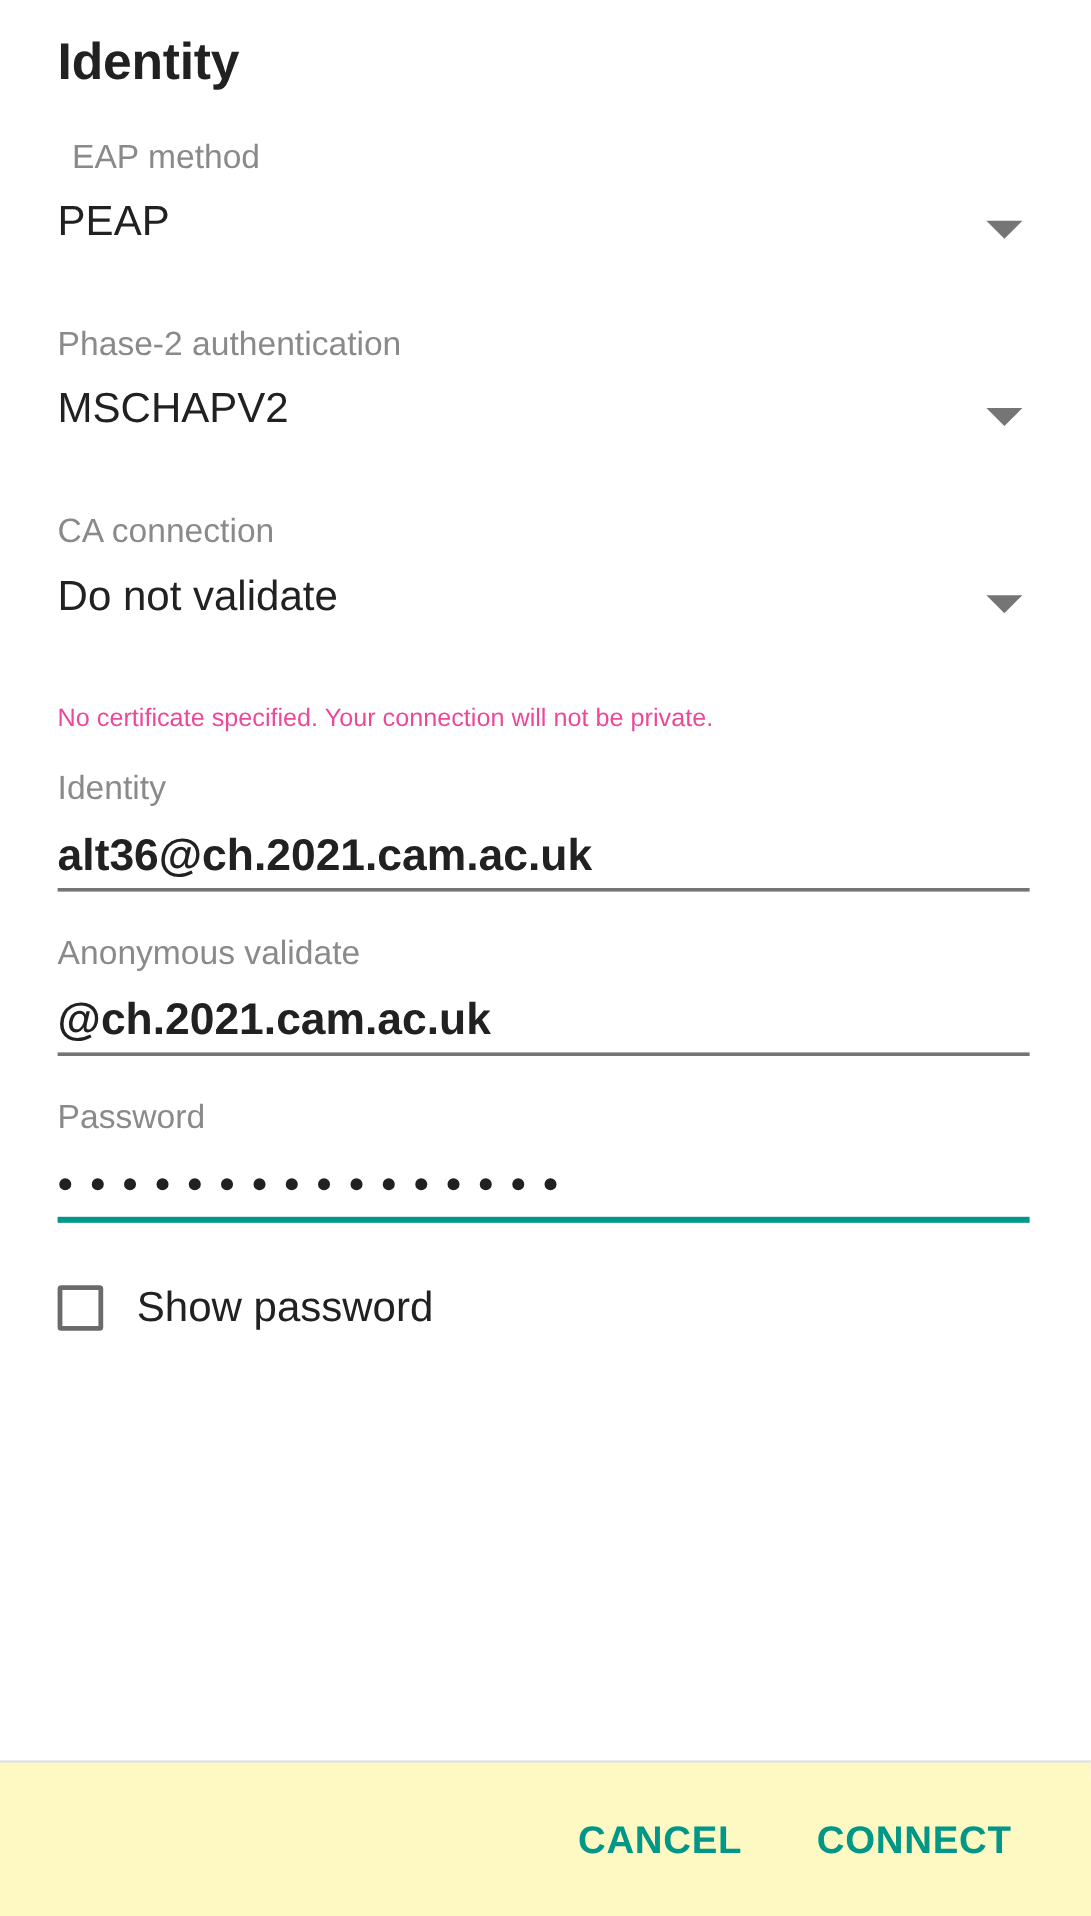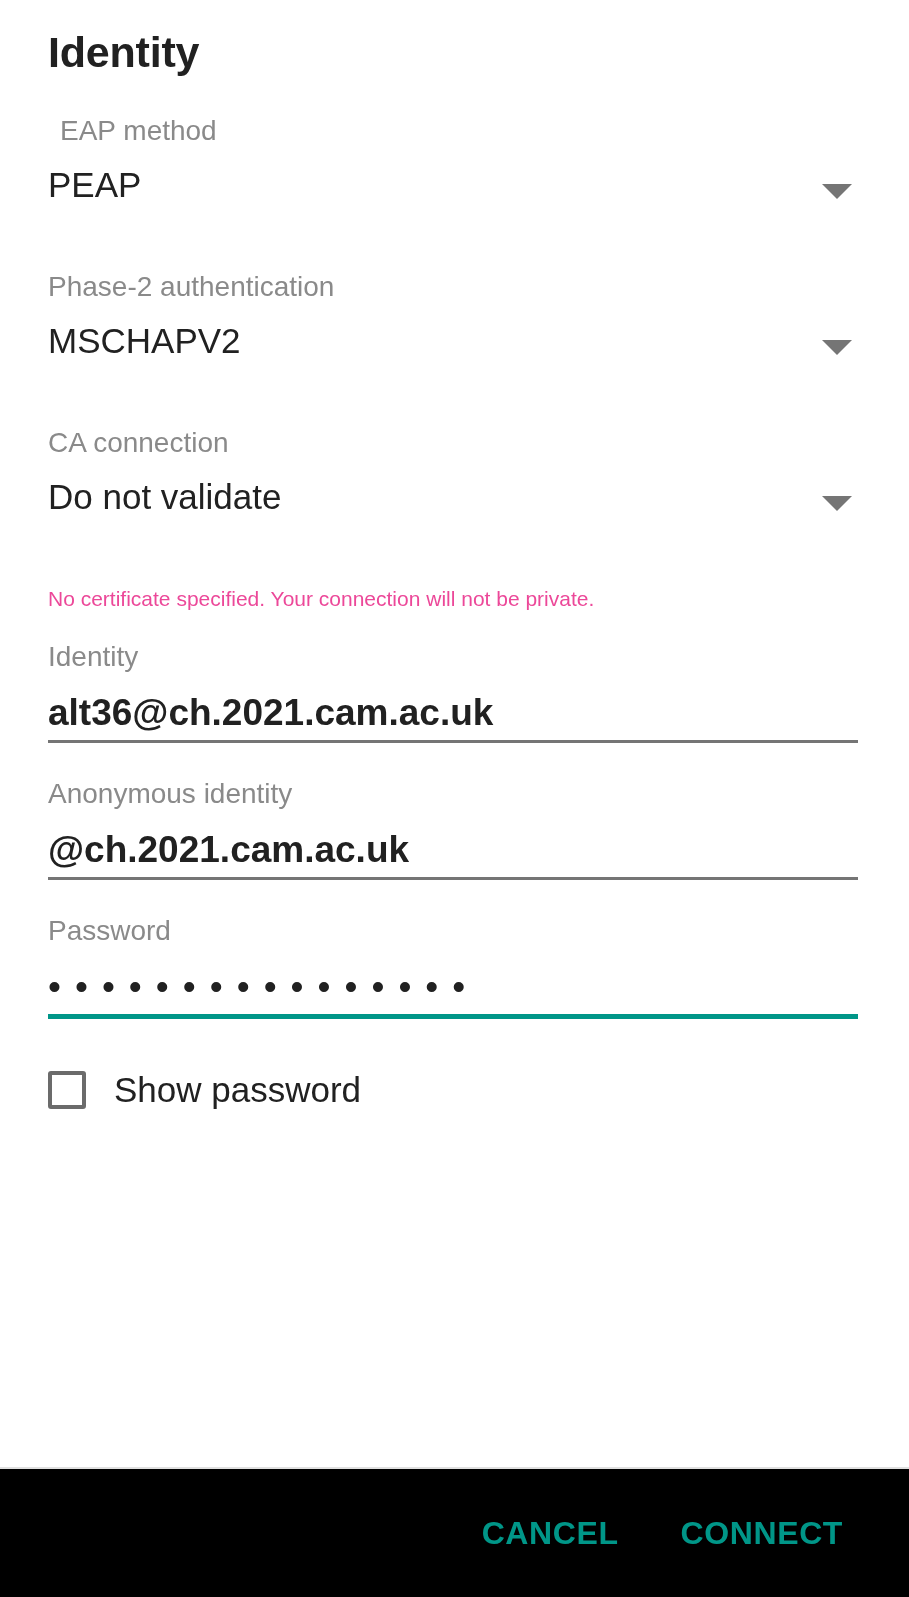--- a/index.html
+++ b/index.html
@@ -161,21 +161,21 @@
     height: 2px;
     background: #e0e0e0;
   }
 
   #button-bar {
     position: absolute;
     left: 0;
     top: 1469px;
     width: 909px;
     height: 128px;
-    background: #000000;
+    background: #fef9c3;
     display: flex;
     align-items: center;
     justify-content: flex-end;
     padding-right: 48px;
     box-sizing: border-box;
   }
   .dialog-button {
     font-family: "Liberation Sans", sans-serif;
     font-size: 32px;
     font-weight: bold;
@@ -218,21 +218,21 @@
       </div>
 
       <div class="warning-text" style="margin-top:48px;">No certificate specified. Your connection will not be private.</div>
 
       <div class="field-label" style="margin-top:22px;">Identity</div>
       <div class="text-field">
         <div class="text-value">alt36@ch.2021.cam.ac.uk</div>
         <div class="underline"></div>
       </div>
 
-      <div class="field-label" style="margin-top:34px;">Anonymous identity</div>
+      <div class="field-label" style="margin-top:34px;">Anonymous validate</div>
       <div class="text-field">
         <div class="text-value">@ch.2021.cam.ac.uk</div>
         <div class="underline"></div>
       </div>
 
       <div class="field-label" style="margin-top:34px;">Password</div>
       <div class="text-field">
         <div class="password-dots">••••••••••••••••</div>
         <div class="underline focused"></div>
       </div>

